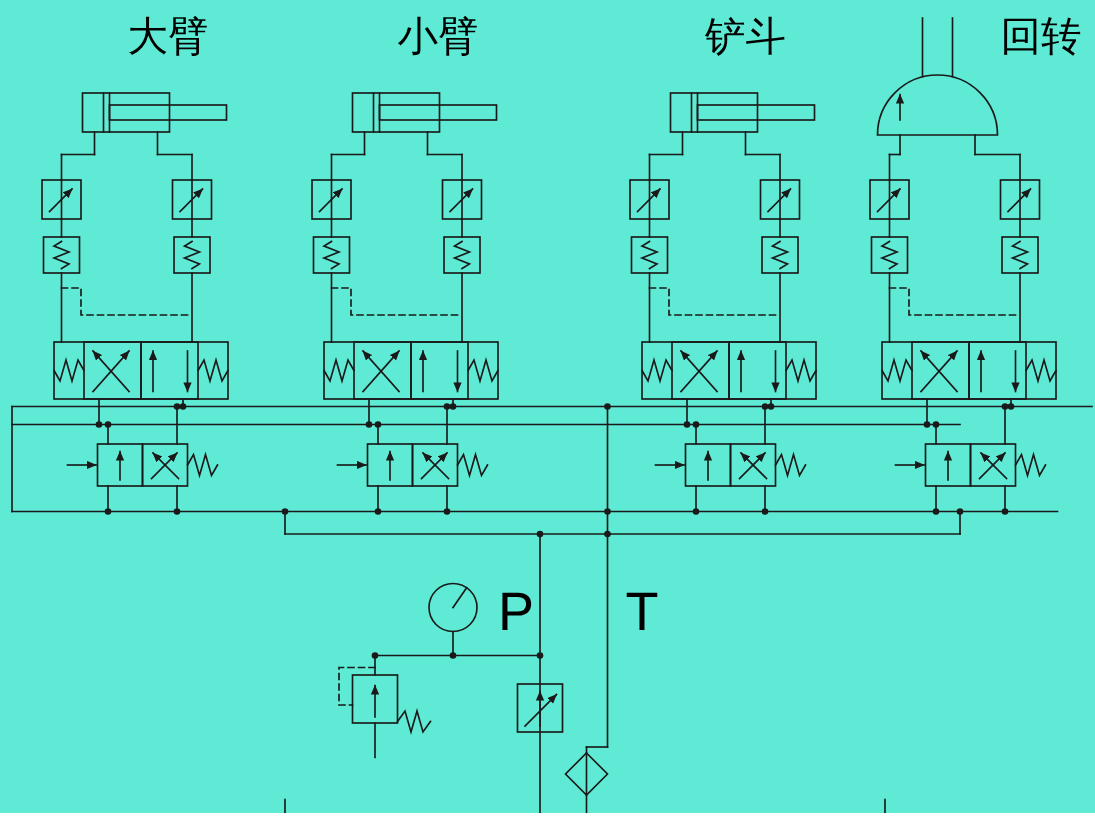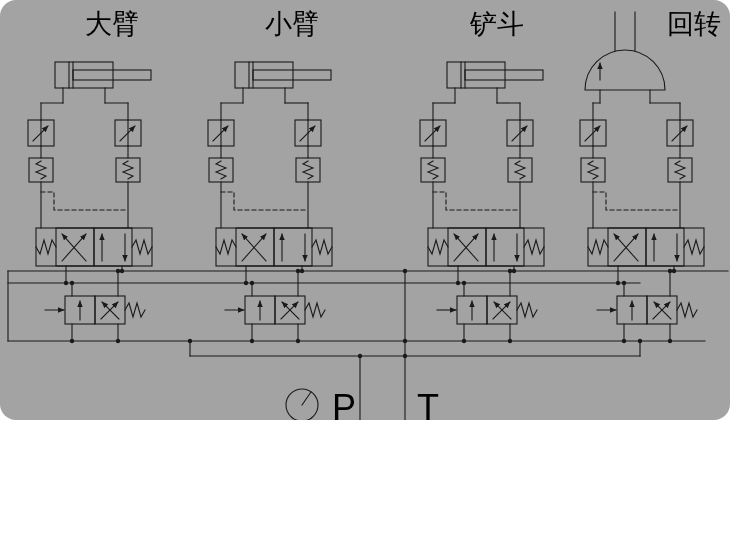--- a/index.html
+++ b/index.html
@@ -1,16 +1,16 @@
 <!DOCTYPE html>
 <html><head>
 <meta charset="utf-8">
 <style>
   html,body{margin:0;padding:0;background:#ffffff;}
-  .canvas{position:relative;width:730px;height:420px;background:#a3a3a3;overflow:hidden;border-radius:16px;}
+  .canvas{position:relative;width:730px;height:542px;background:#5eead4;overflow:hidden;}
   svg{display:block;}
   .sch{stroke:#1a1a1a;stroke-width:1.1;fill:none;stroke-linecap:square;stroke-linejoin:miter;}
   .dash{stroke-dasharray:4 3;}
   .dot{fill:#1a1a1a;stroke:none;}
   .lbl{font-family:"DejaVu Sans",sans-serif;font-size:27px;fill:#000;stroke:none;}
   .pt{font-family:"Liberation Sans",sans-serif;font-size:36px;fill:#000;stroke:none;}
 </style>
 </head>
 <body>
 

